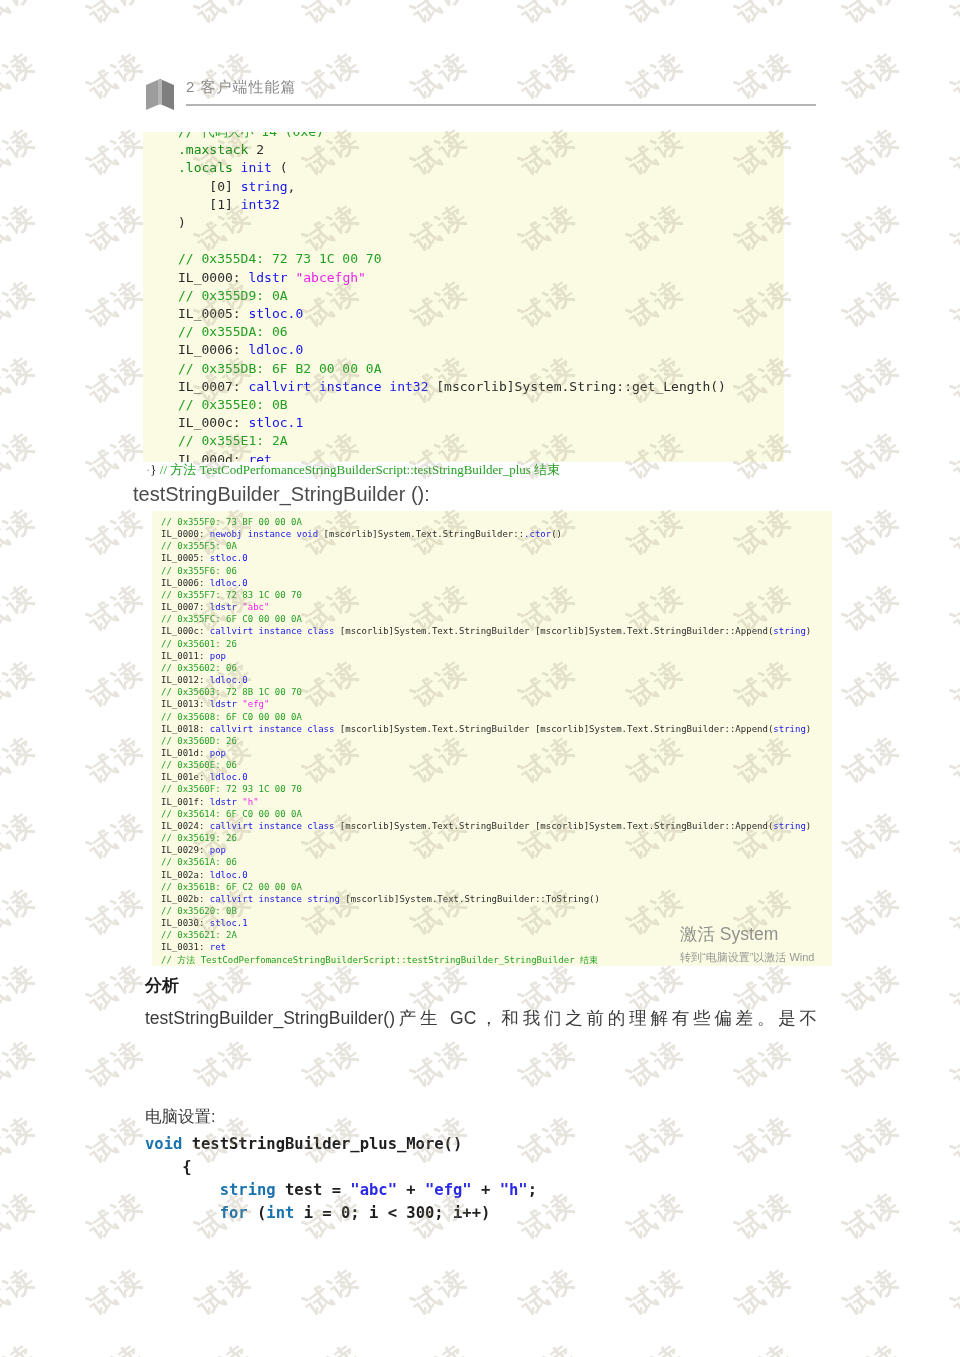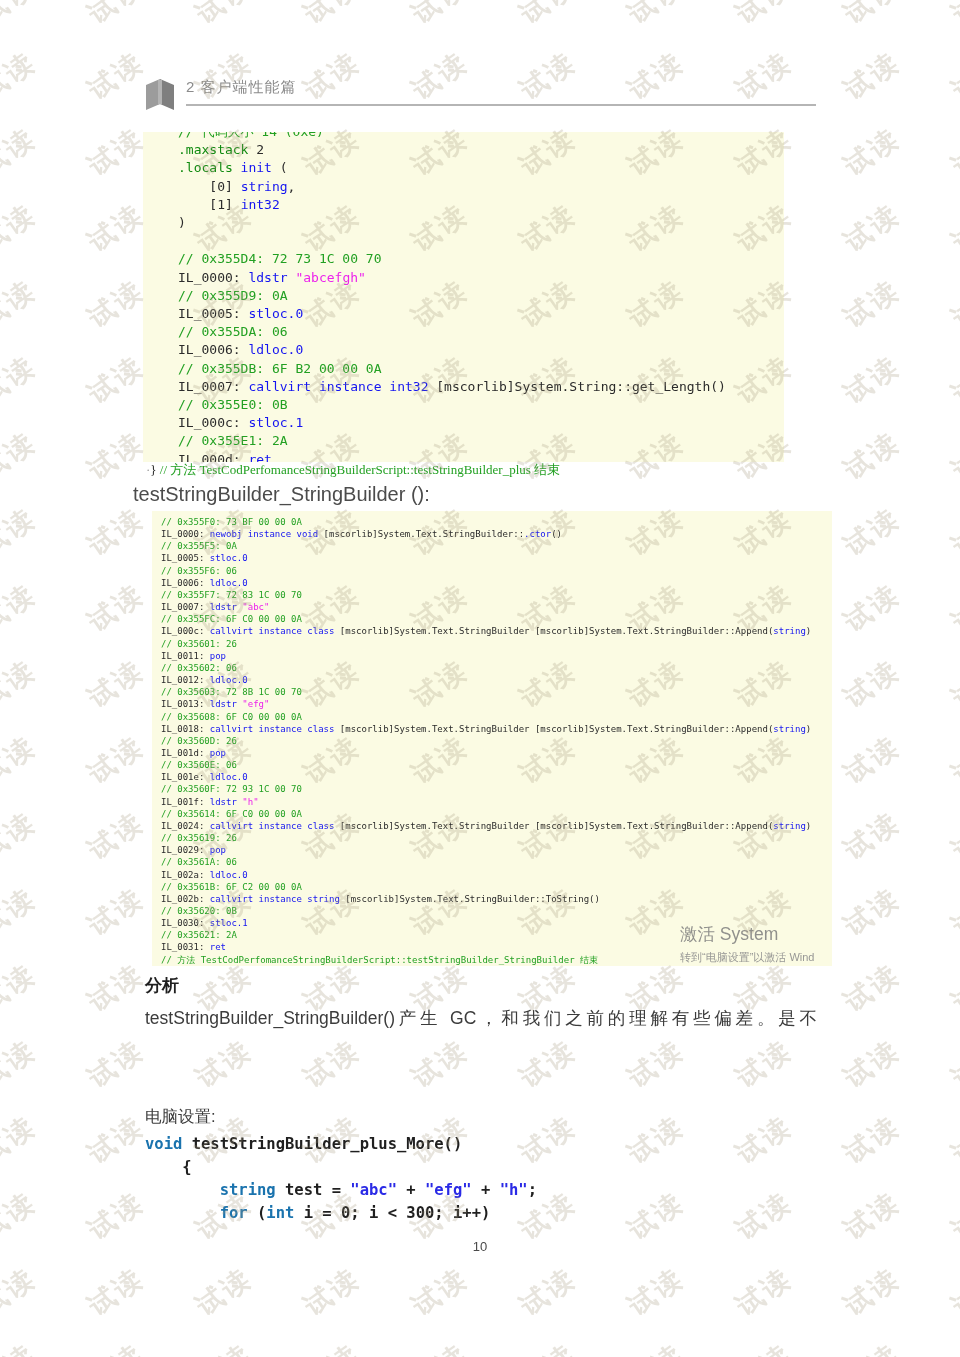--- a/index.html
+++ b/index.html
@@ -302,15 +302,14 @@
   <div id="analysis-heading">分析</div>
 
   <div id="analysis-paragraph">
     <div class="para-line j">testStringBuilder_StringBuilder()产生 GC，和我们之前的理解有些偏差。是不</div>
   </div>
 
   <div id="code-intro">电脑设置:</div>
 
   <div id="csharp-block"><div class="cl"><span class="tk-kw2">void</span><span class="tk-pl2"> testStringBuilder_plus_More()</span></div><div class="cl"><span class="tk-pl2">    {</span></div><div class="cl"><span class="tk-pl2">        </span><span class="tk-kw2">string</span><span class="tk-pl2"> test = </span><span class="tk-st2">"abc"</span><span class="tk-pl2"> + </span><span class="tk-st2">"efg"</span><span class="tk-pl2"> + </span><span class="tk-st2">"h"</span><span class="tk-pl2">;</span></div><div class="cl"><span class="tk-pl2">        </span><span class="tk-kw2">for</span><span class="tk-pl2"> (</span><span class="tk-kw2">int</span><span class="tk-pl2"> i = 0; i &lt; 300; i++)</span></div></div>
 
-  <div id="page-number">10</div>
 
 </div>
 
 </body></html>

